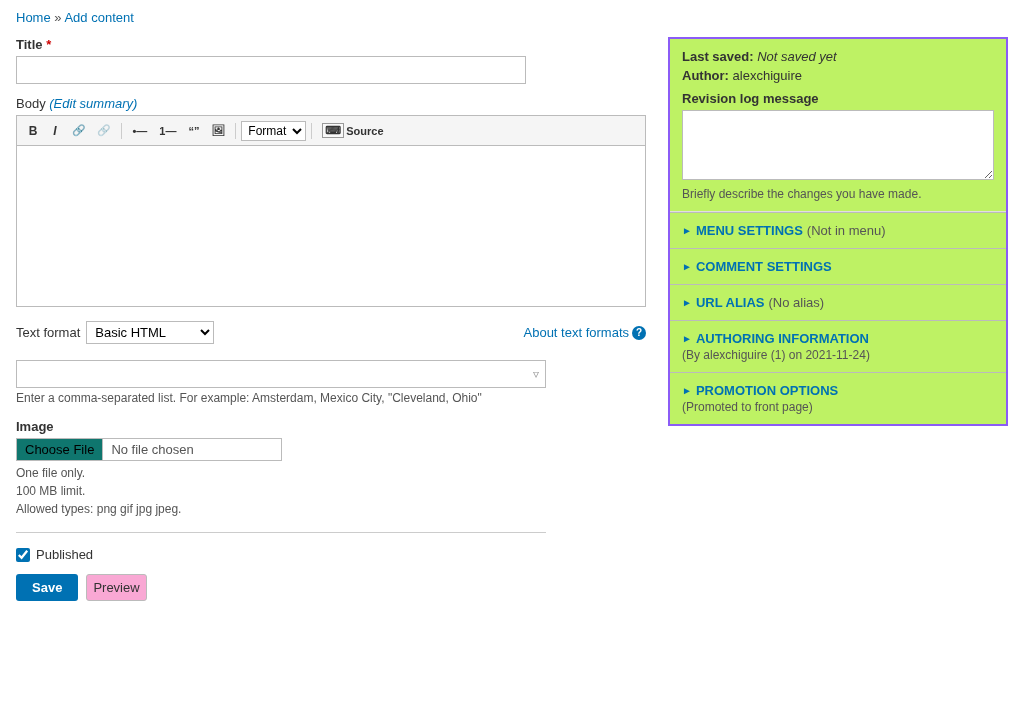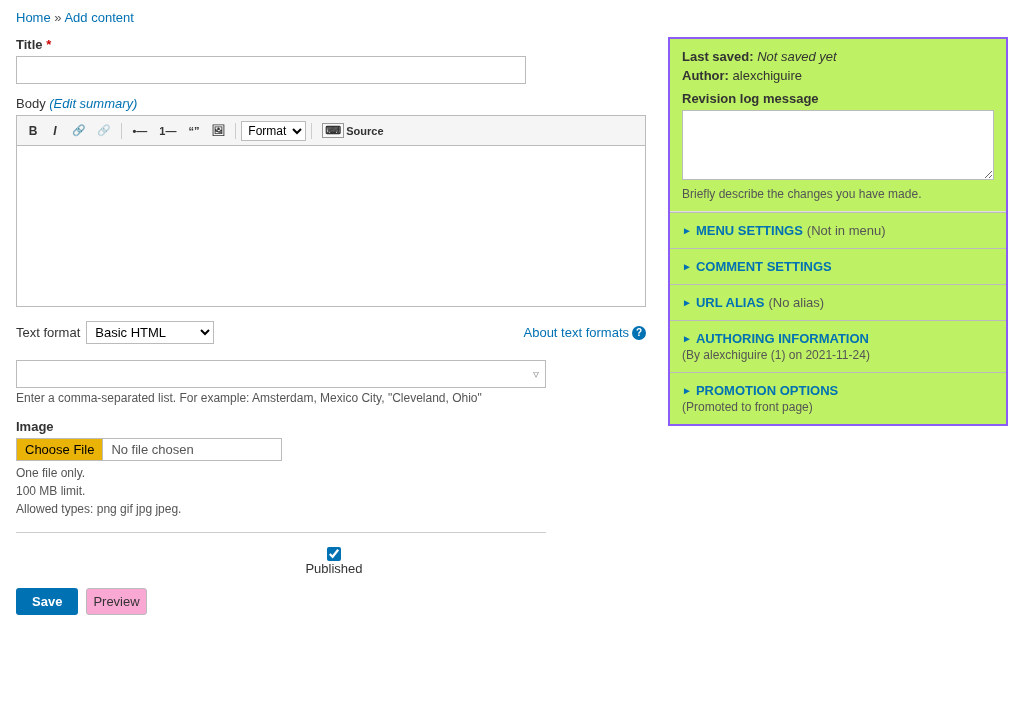--- a/index.html
+++ b/index.html
@@ -128,42 +128,42 @@
       transform: translateY(-50%);
       color: #999;
       font-size: 12px;
     }
     .tags-hint { font-size: 12px; color: #555; margin-top: 3px; }
 
     
     .image-section { margin-top: 14px; max-width: 530px; }
     .file-input-row { display: flex; align-items: center; gap: 0; margin-top: 4px; }
     .choose-file-btn {
-      background: #eab308;
+      background: #0f766e;
       border: 1px solid #bbb;
       border-right: none;
       padding: 3px 8px;
       font-size: 13px;
       cursor: pointer;
     }
     .file-name-display {
       border: 1px solid #bbb;
       padding: 3px 8px;
       font-size: 13px;
       color: #555;
       min-width: 180px;
       background: #fff;
     }
     .image-hints { font-size: 12px; color: #555; margin-top: 3px; line-height: 1.5; }
 
     
     .section-divider { border: none; border-top: 1px solid #ccc; margin: 14px 0; max-width: 530px; }
 
     
-    .published-row { display: flex; align-items: center; margin-bottom: 12px; flex-direction: column; }
+    .published-row { display: flex; align-items: center; gap: 6px; margin-bottom: 12px; }
     .published-checkbox { width: 14px; height: 14px; cursor: pointer; accent-color: #0071b3; }
 
     
     .action-buttons { display: flex; gap: 8px; align-items: center; }
     .save-btn {
       background: #0071b3;
       color: #fff;
       border: none;
       padding: 6px 16px;
       font-size: 13px;

